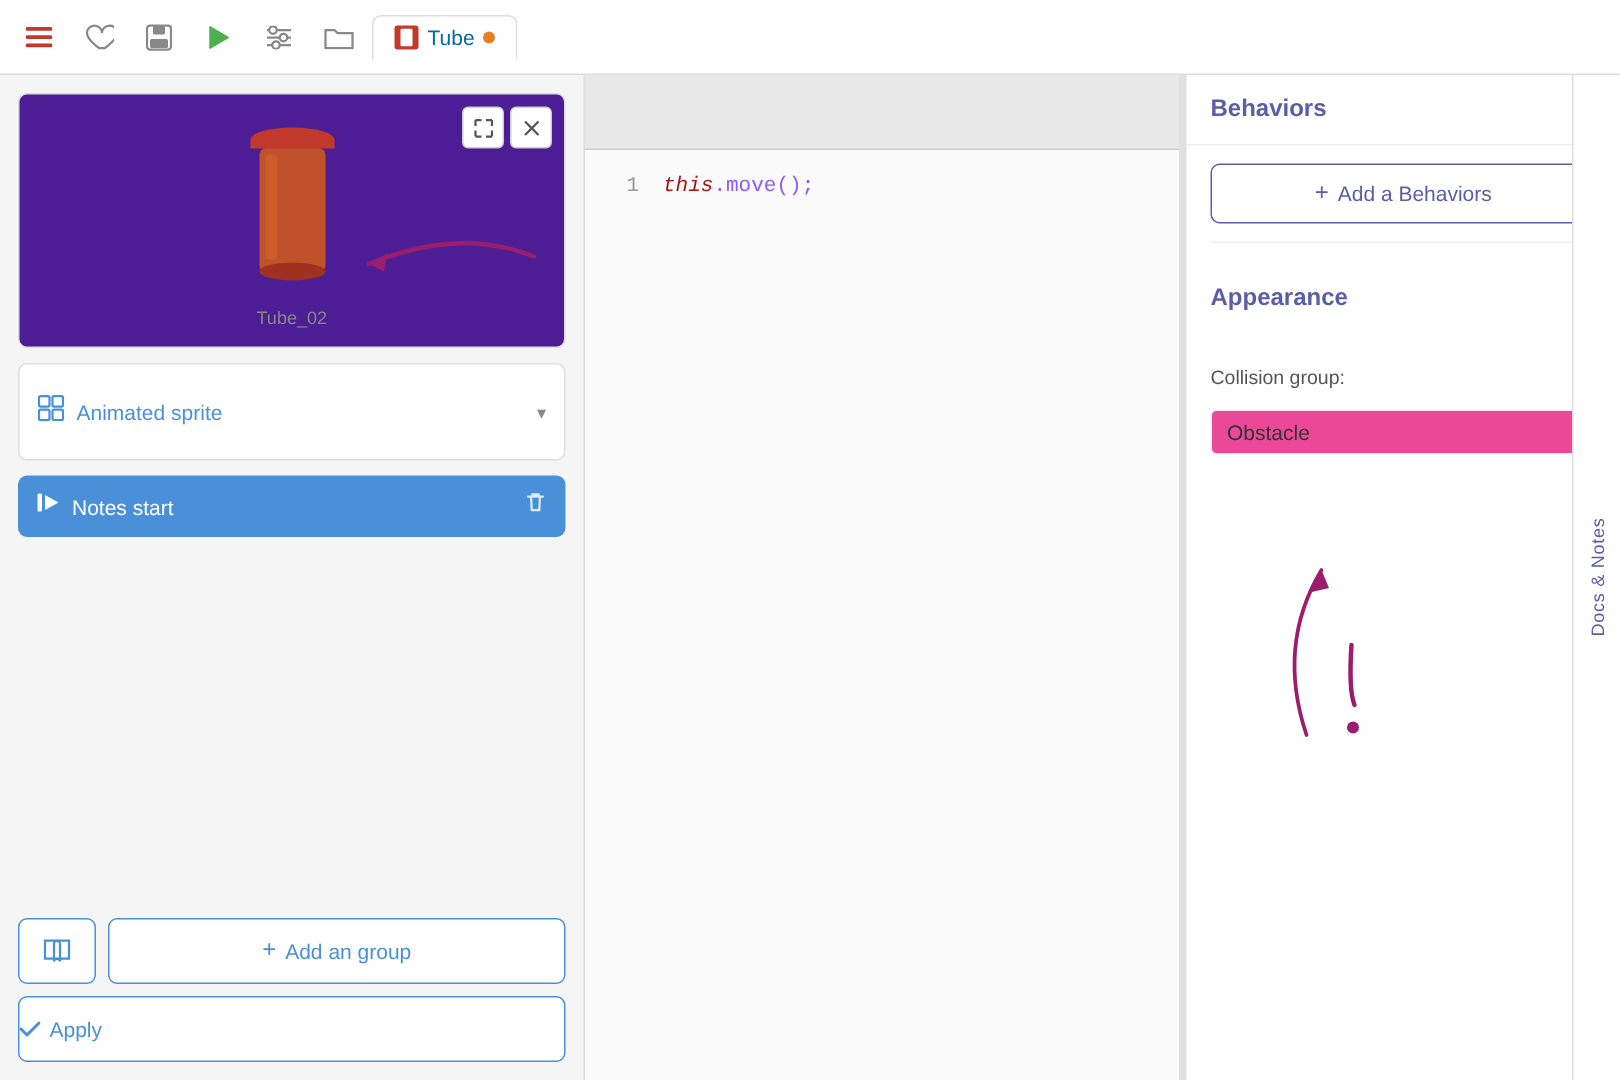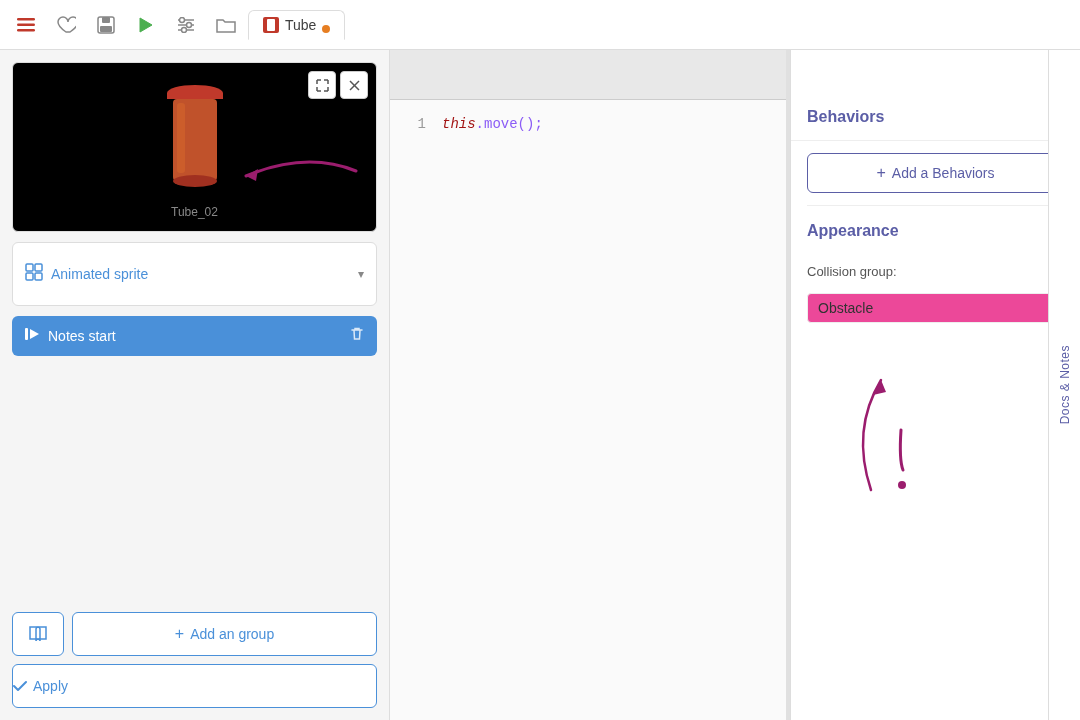--- a/index.html
+++ b/index.html
@@ -41,22 +41,21 @@
       font-size: 14px;
       font-weight: 500;
       color: #333;
       background: transparent;
       border: 1px solid transparent;
     }
     .tab.active {
       background: #fff;
       border: 1px solid #ddd;
       border-bottom: 1px solid #fff;
-      color: #404040;
-      align-items: flex-end;
+      color: #0369a1;
     }
     .tab-dot {
       width: 8px; height: 8px;
       border-radius: 50%;
       background: #e67e22;
     }
     .tab-icon-tube {
       width: 16px; height: 16px;
       background: #c0392b;
       border-radius: 2px;
@@ -77,21 +76,21 @@
       background: #f5f5f5;
       border-right: 1px solid #ddd;
       display: flex;
       flex-direction: column;
       padding: 12px;
       gap: 10px;
       flex-shrink: 0;
     }
 
     .sprite-preview {
-      background: #000000;
+      background: #4c1d95;
       border-radius: 6px;
       border: 1px solid #ddd;
       position: relative;
       height: 170px;
       display: flex;
       align-items: center;
       justify-content: center;
       flex-direction: column;
     }
     .sprite-preview-actions {
@@ -264,21 +263,20 @@
       padding: 14px 16px;
       border-bottom: 1px solid #eee;
     }
     .section-title {
       font-size: 16px;
       font-weight: 600;
       color: #5b5ea6;
       display: flex;
       align-items: center;
       justify-content: space-between;
-      margin-top: 44px;
     }
     .section-title .chevron {
       font-size: 14px;
       color: #888;
     }
 
     .add-behavior-btn {
       margin: 12px 16px;
       display: flex;
       align-items: center;
@@ -294,21 +292,21 @@
       background: #fff;
     }
 
     .appearance-section {
       padding: 0 16px;
     }
     .appearance-header {
       display: flex;
       align-items: center;
       justify-content: space-between;
-      padding: 16px 0;
+      padding: 28px 0;
       border-top: 1px solid #eee;
     }
     .appearance-title {
       font-size: 16px;
       font-weight: 600;
       color: #5b5ea6;
     }
     .appearance-chevron {
       font-size: 14px;
       color: #888;

